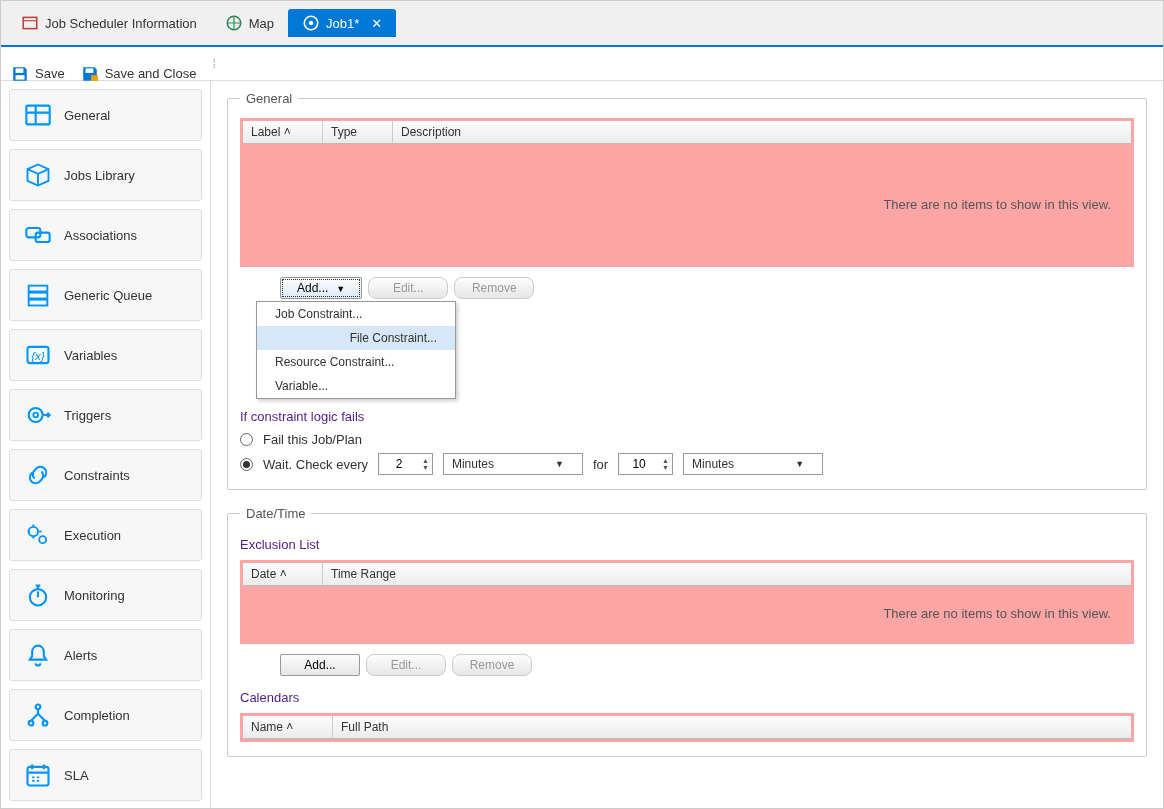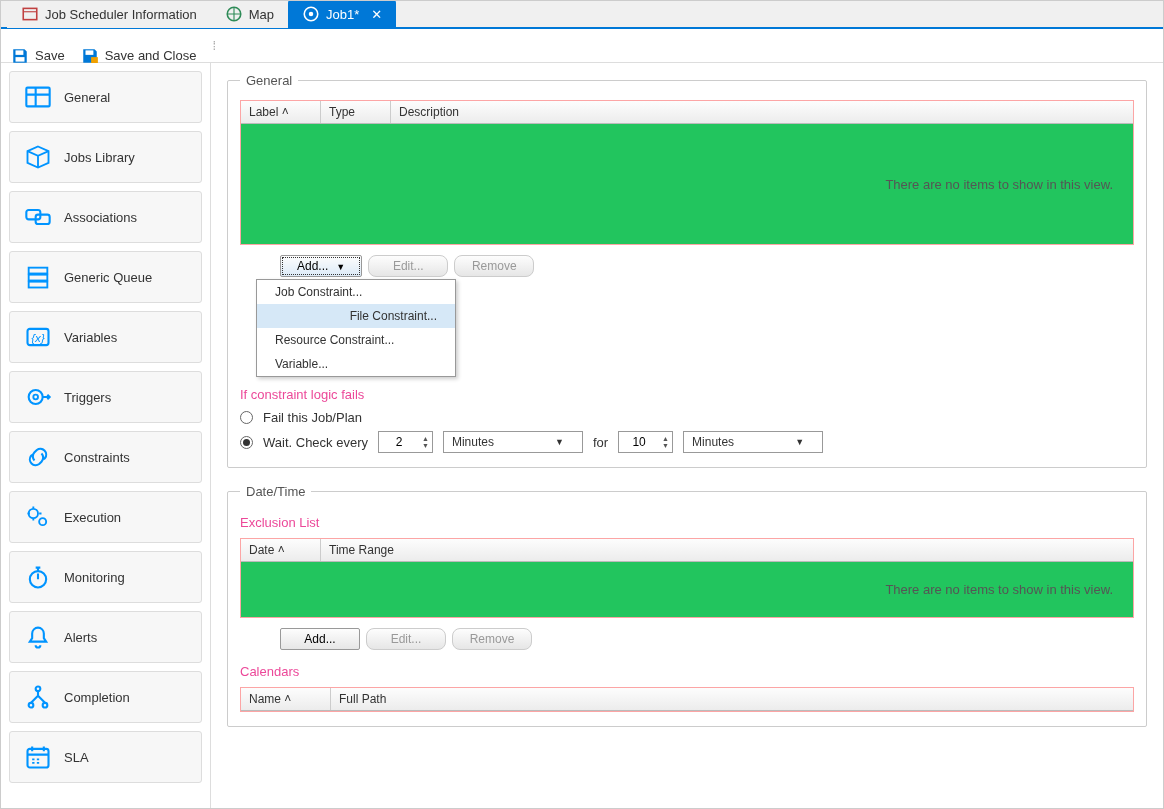--- a/index.html
+++ b/index.html
@@ -1,19 +1,19 @@
 <!DOCTYPE html>
 <html><head>
 <meta charset="utf-8">
 <style>
   * { box-sizing: border-box; margin: 0; padding: 0; font-family: "Segoe UI", Tahoma, sans-serif; }
   body { width: 1164px; height: 809px; background: #fff; font-size: 13px; color: #333; overflow: hidden; border: 1px solid #ccc; }
 
   
-  .tabs-row { display: flex; align-items: center; height: 28px; background: #f0f0f0; border-bottom: 2px solid #0078d7; padding-left: 6px; }
+  .tabs-row { display: flex; align-items: center; height: 46px; background: #f0f0f0; border-bottom: 2px solid #0078d7; padding-left: 6px; }
   .tab { display: flex; align-items: center; gap: 6px; padding: 0 14px; height: 28px; border-top-left-radius: 3px; border-top-right-radius: 3px; cursor: pointer; }
   .tab.inactive { background: #f0f0f0; color: #333; }
   .tab.active { background: #0078d7; color: #fff; }
   .tab .close { margin-left: 6px; }
 
   
   .toolbar { display: flex; align-items: center; gap: 16px; height: 34px; padding: 0 10px; background: #fff; border-bottom: 1px solid #ddd; }
   .toolbar-item { display: flex; align-items: center; gap: 6px; cursor: pointer; margin-top: 20px; }
   .toolbar-sep { color: #aaa; }
 
@@ -24,21 +24,21 @@
   .sidebar { width: 210px; background: #fff; border-right: 1px solid #ddd; padding: 8px 8px 8px 8px; }
   .nav-item { display: flex; align-items: center; gap: 12px; height: 52px; padding: 0 14px; background: #f7f7f7; border: 1px solid #ddd; border-radius: 3px; margin-bottom: 8px; cursor: pointer; }
   .nav-item svg { color: #0094ff; }
 
   
   .main { flex: 1; padding: 10px 16px; overflow: hidden; position: relative; }
   fieldset.group { border: 1px solid #ccc; border-radius: 2px; padding: 12px 12px 14px 12px; margin-bottom: 16px; }
   fieldset.group > legend { padding: 0 6px; color: #555; }
 
   
-  .grid { border: 1px solid #fca5a5; background: #22c55e; }
+  .grid { border: 3px solid #fca5a5; background: #fca5a5; }
   .grid-header { display: flex; background: linear-gradient(#fdfdfd,#ececec); border-bottom: 1px solid #bbb; }
   .grid-header .col { padding: 4px 8px; border-right: 1px solid #ccc; font-size: 12px; color: #333; white-space: nowrap; }
   .grid-body { height: 120px; display: flex; align-items: center; justify-content: flex-end; padding-right: 20px; color: #555; font-size: 13px; }
 
   .btn-row { display: flex; gap: 6px; margin-top: 10px; padding-left: 40px; }
   .btn { min-width: 80px; padding: 3px 16px; background: linear-gradient(#fdfdfd,#e6e6e6); border: 1px solid #999; border-radius: 2px; font-size: 12px; cursor: pointer; }
   .btn.focus { outline: 1px dotted #333; outline-offset: -3px; background: linear-gradient(#fdfdfd,#dceaf7); }
   .btn.disabled { color: #999; border-color: #ccc; cursor: default; border-radius: 8px; }
   .btn .caret { margin-left: 8px; font-size: 9px; }
 
@@ -50,21 +50,21 @@
   
   .logic-row { display: flex; align-items: center; gap: 10px; margin-top: 6px; font-size: 13px; }
   .radio { width: 13px; height: 13px; border: 1px solid #666; border-radius: 50%; display: inline-flex; align-items: center; justify-content: center; }
   .radio.checked::after { content: ""; width: 7px; height: 7px; background: #333; border-radius: 50%; }
   .spin { display: inline-flex; align-items: center; border: 1px solid #999; height: 22px; }
   .spin input { border: none; width: 40px; text-align: center; font-size: 12px; height: 100%; }
   .spin .arrows { display: flex; flex-direction: column; font-size: 7px; line-height: 7px; padding: 0 3px; color: #555; }
   .select { display: inline-flex; align-items: center; justify-content: space-between; border: 1px solid #999; height: 22px; padding: 0 18px 0 8px; min-width: 140px; background: #fff; font-size: 12px; }
   .select .caret { font-size: 9px; }
 
-  .subhead { font-size: 13px; color: #ec4899; margin: 4px 0 8px 0; }
+  .subhead { font-size: 13px; color: #4c1d95; margin: 4px 0 8px 0; }
 
   
   .ico { width: 18px; height: 18px; }
   .ico24 { width: 28px; height: 28px; }
 </style>
 </head>
 <body>
 
 <div class="tabs-row">
   <div class="tab inactive">

